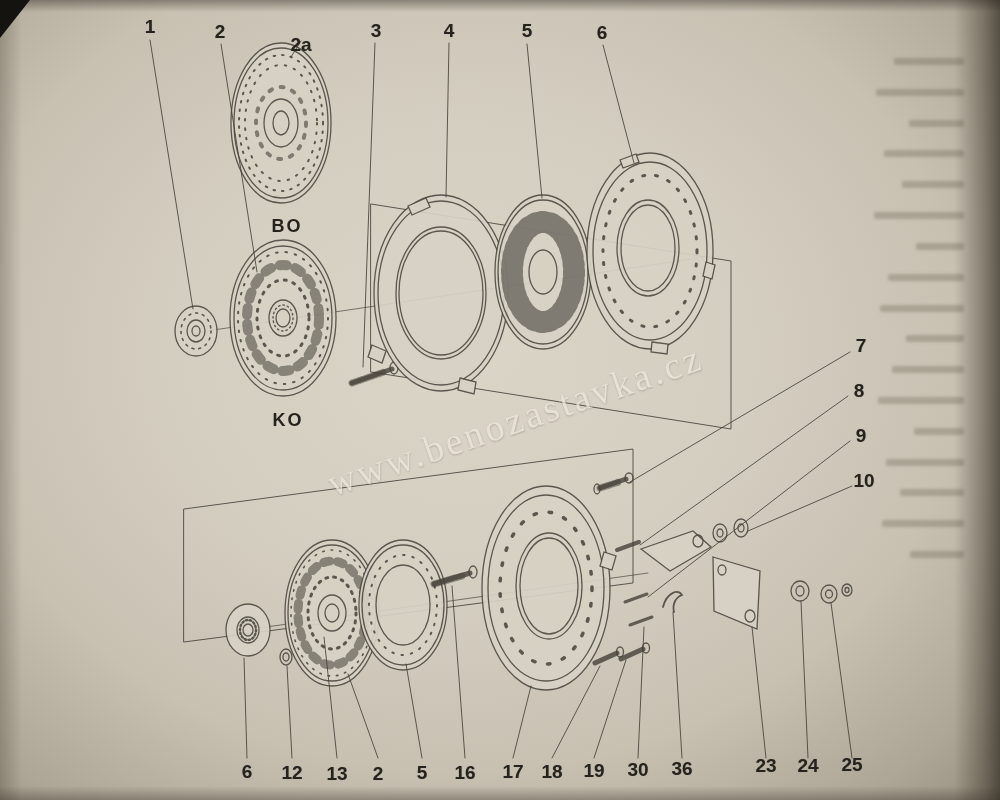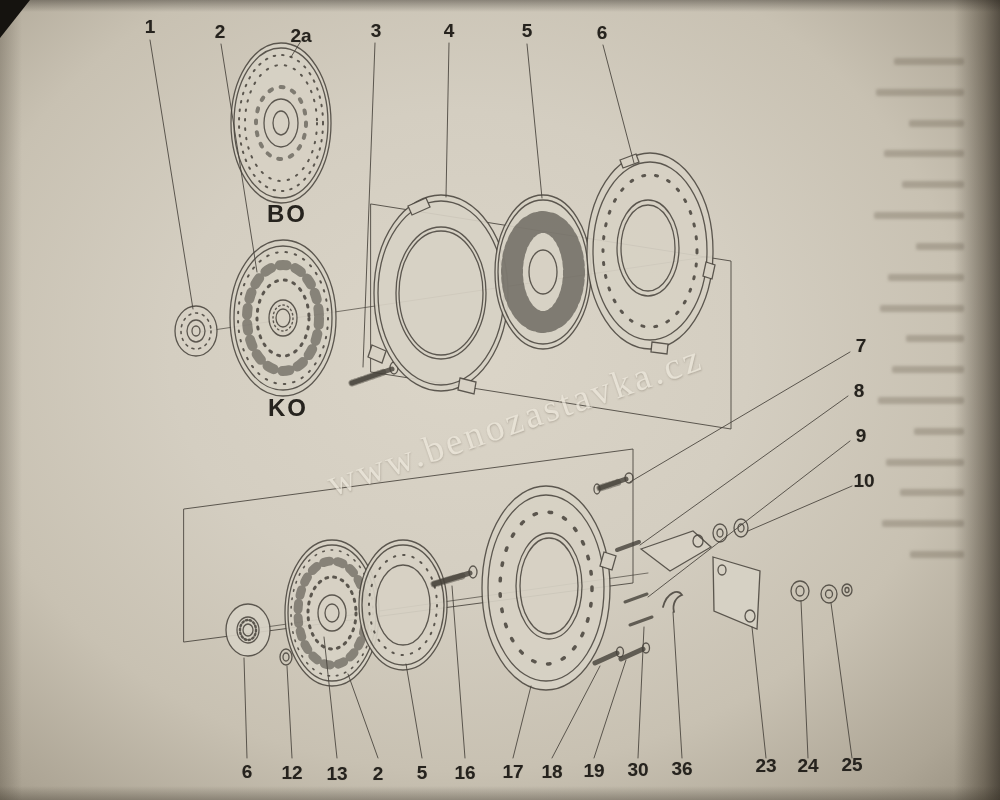--- a/index.html
+++ b/index.html
@@ -10,21 +10,21 @@
       radial-gradient(ellipse at 46% 44%, #dbd5c8 0%, #d4cec1 38%, #c8c1b2 66%, #ada595 88%, #968e7e 100%);
   }
   .stage svg{position:absolute;left:0;top:0;}
   .callout{
     position:absolute;transform:translate(-50%,-50%);
     font-weight:bold;font-size:19px;color:#26231e;
     text-shadow:0 0 1px rgba(60,55,45,.25);
   }
   .side-label{
     position:absolute;transform:translate(-50%,-50%);
-    font-weight:bold;font-size:24px;letter-spacing:2px;color:#26231e;
+    font-weight:bold;font-size:18px;letter-spacing:2px;color:#26231e;margin-top:12px;
   }
   .watermark{
     position:absolute;left:515px;top:420px;white-space:nowrap;
     transform:translate(-50%,-50%) rotate(-19deg);
     font-family:"Liberation Serif",serif;font-size:38px;letter-spacing:3px;
     color:#ece7db;opacity:.75;text-shadow:0 1px 2px rgba(110,100,85,.5);
   }
   .ghost-text{
     position:absolute;right:36px;top:58px;width:100px;height:500px;
     display:flex;flex-direction:column;align-items:flex-end;justify-content:space-between;
@@ -252,21 +252,21 @@
         <line x1="682" y1="758" x2="673" y2="612"></line>
         <line x1="766" y1="758" x2="752" y2="627"></line>
         <line x1="808" y1="758" x2="801" y2="601"></line>
         <line x1="852" y1="758" x2="831" y2="603"></line>
       </g>
     </g>
   </svg>
 
   <div class="callout" style="left:150px;top:27px">1</div>
   <div class="callout" style="left:220px;top:32px">2</div>
-  <div class="callout" style="left:301px;top:36px">2a</div>
+  <div class="callout" style="left:301px;top:45px">2a</div>
   <div class="callout" style="left:376px;top:31px">3</div>
   <div class="callout" style="left:449px;top:31px">4</div>
   <div class="callout" style="left:527px;top:31px">5</div>
   <div class="callout" style="left:602px;top:33px">6</div>
 
   <div class="callout" style="left:861px;top:346px">7</div>
   <div class="callout" style="left:859px;top:391px">8</div>
   <div class="callout" style="left:861px;top:436px">9</div>
   <div class="callout" style="left:864px;top:481px">10</div>
 

